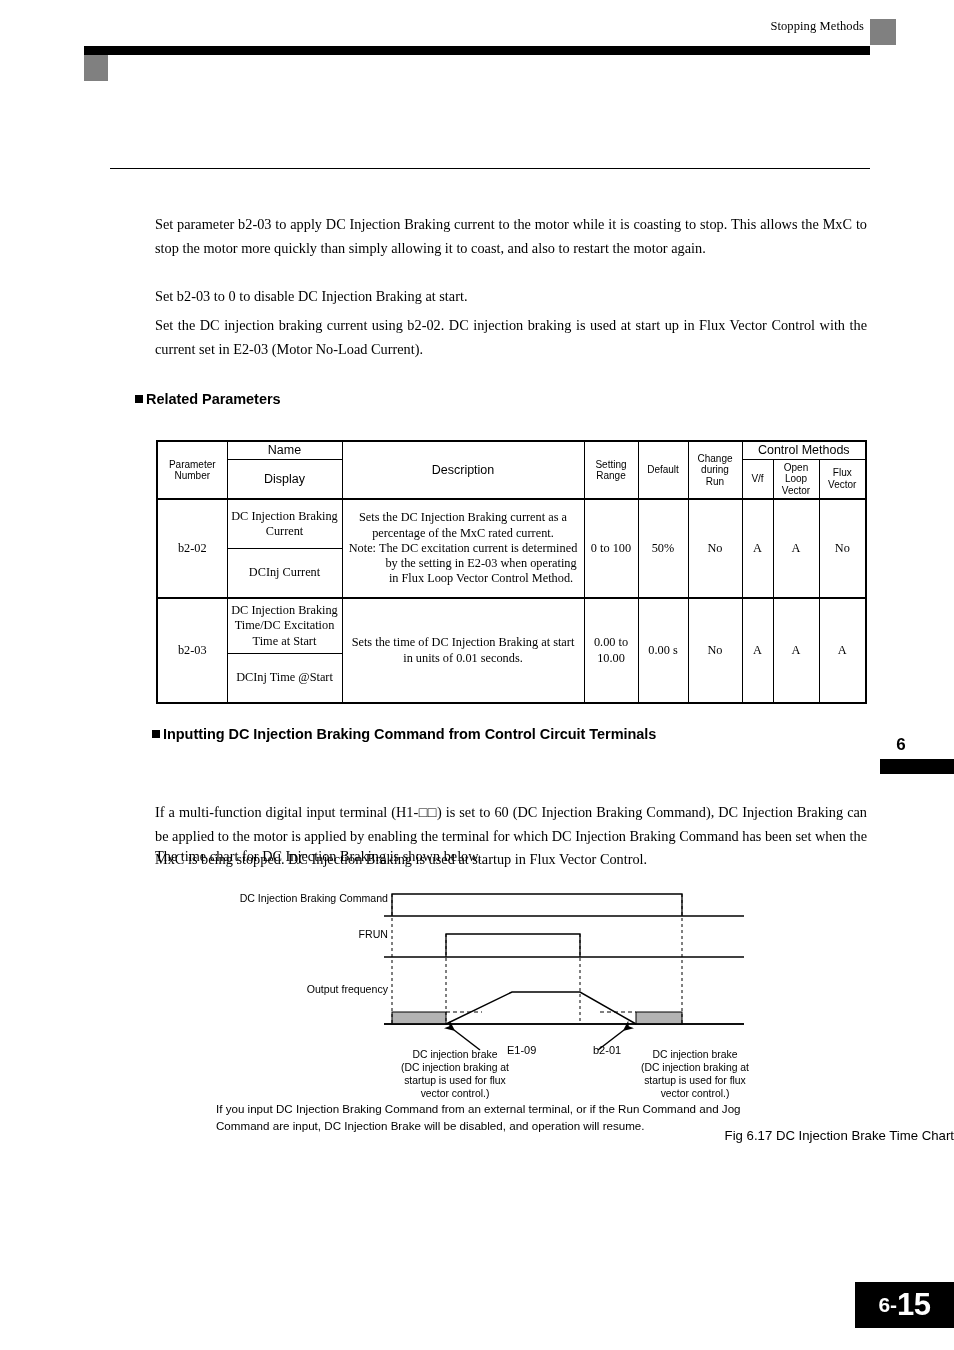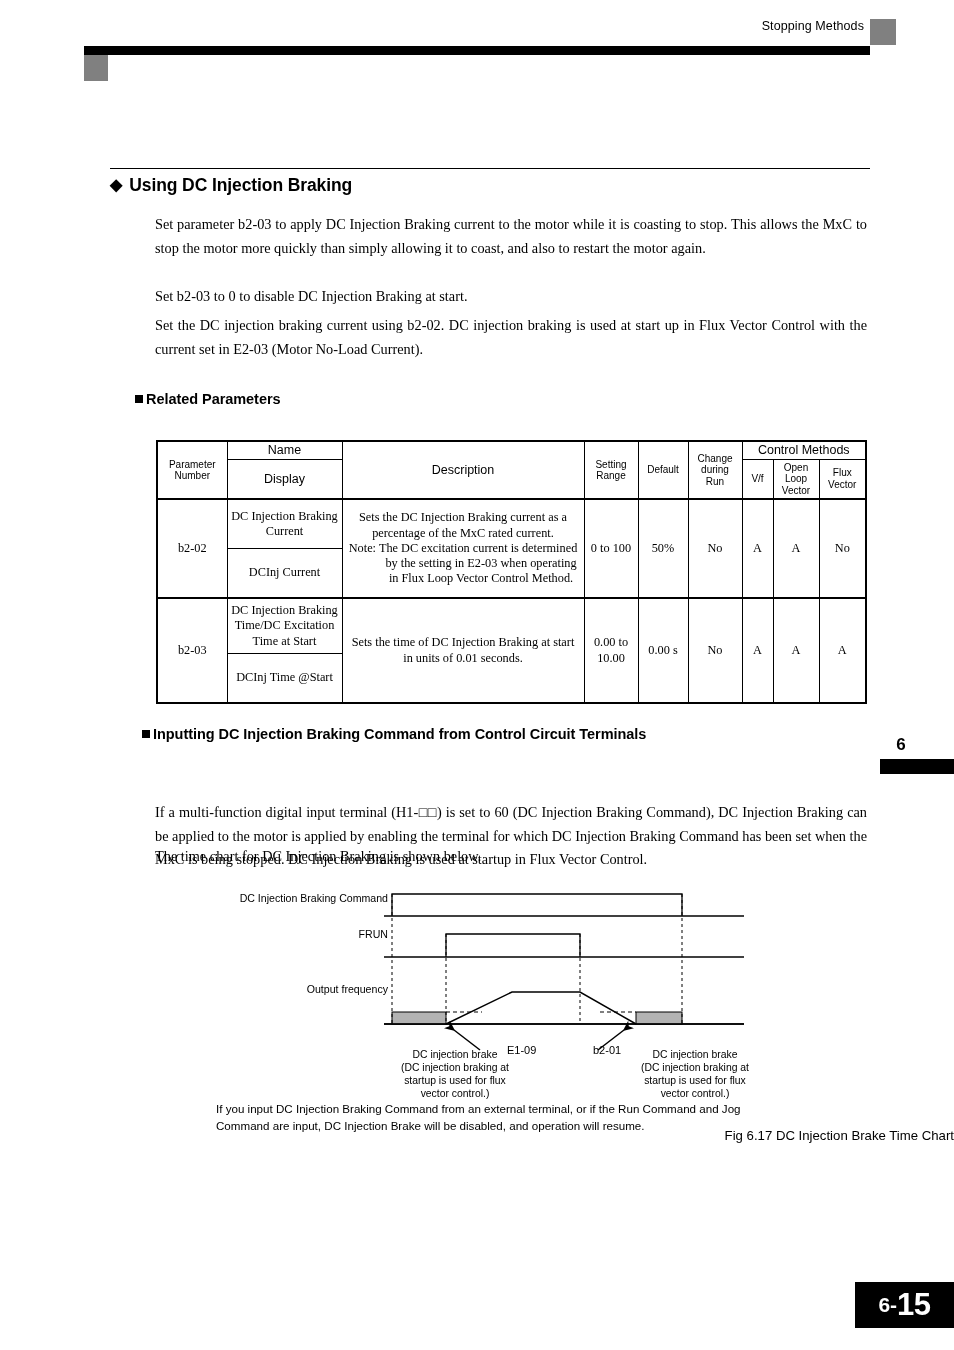--- a/index.html
+++ b/index.html
@@ -19,21 +19,21 @@
   
   .page-header {
     position: absolute;
     top: 0; left: 0; right: 0;
     height: 90px;
   }
   .header-title {
     position: absolute;
     right: 90px;
     top: 19px;
-    font-family: Liberation Sans, sans-serif;
+    font-family: Liberation Serif, serif;
     font-size: 12.5px;
     letter-spacing: 0.1px;
     white-space: nowrap;
   }
   .header-gray-right {
     position: absolute;
     right: 58px;
     top: 19px;
     width: 26px;
     height: 26px;
@@ -137,21 +137,21 @@
   }
   .sq-glyph {
     display: inline-block;
     width: 8px; height: 8px;
     background: #000;
     margin-right: 3px;
     position: relative;
     top: -1px;
   }
   .h-related { left: 135px; top: 391px; }
-  .h-inputting { left: 142px; top: 726px; }
+  .h-inputting { left: 152px; top: 726px; }
 
   .p4 { left: 155px; top: 756px; width: 712px; margin-top: 45px; }
   .p5 { left: 155px; top: 845px; width: 712px; }
 
   
   .ptable-wrap {
     position: absolute;
     left: 156px;
     top: 440px;
     width: 709px;
@@ -291,23 +291,20 @@
 
 <div class="chapter-tab">
   <div class="chapter-num">6</div>
   <div class="chapter-bar"></div>
 </div>
 
 <div class="content">
 
   <div class="h-diamond">
     <div class="rule"></div>
-    <div class="htext">
-      <span class="diamond-glyph">◆</span><span>Using DC Injection Braking</span>
-    </div>
   </div>
 
   <div class="para p1">Set parameter b2-03 to apply DC Injection Braking current to the motor while it is coasting to stop. This allows the MxC to stop the motor more quickly than simply allowing it to coast, and also to restart the motor again.</div>
   <div class="para p2">Set b2-03 to 0 to disable DC Injection Braking at start.</div>
   <div class="para p3">Set the DC injection braking current using b2-02. DC injection braking is used at start up in Flux Vector Control with the current set in E2-03 (Motor No-Load Current).</div>
 
   <div class="h-square h-related">
     <span class="sq-glyph"></span><span>Related Parameters</span>
   </div>
 

